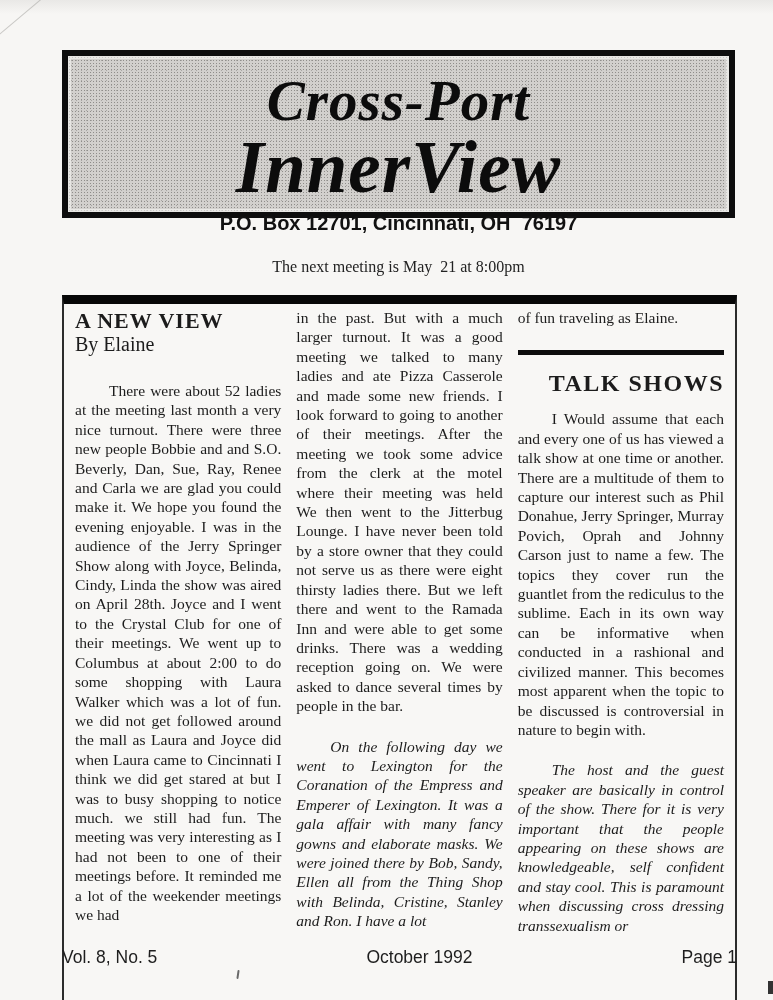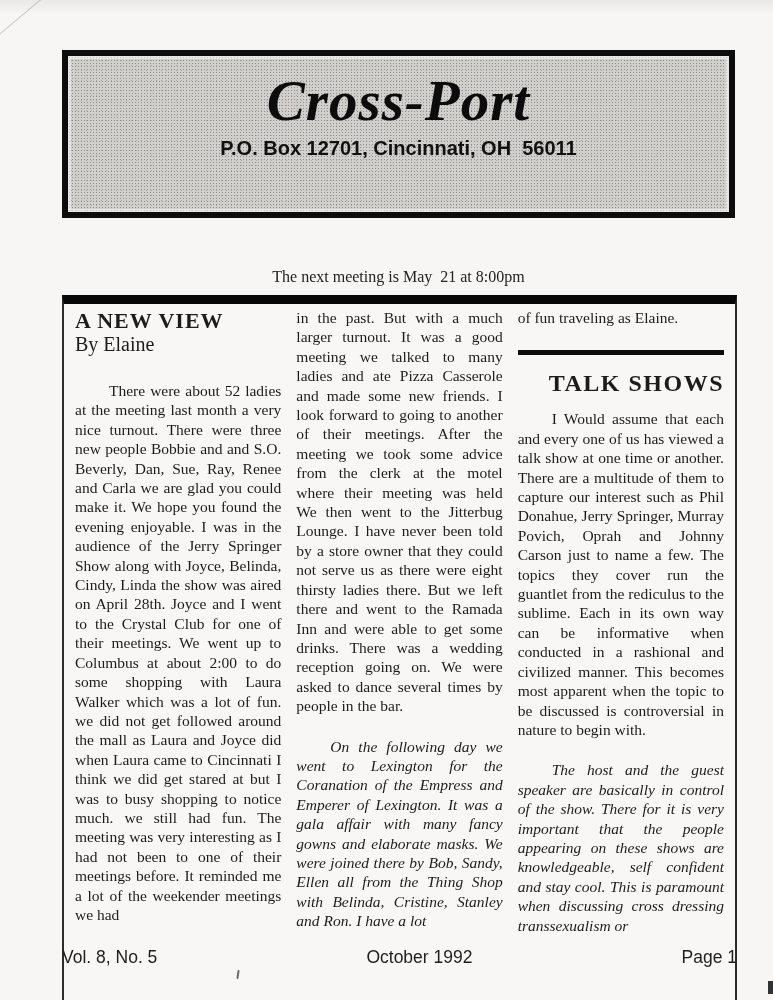--- a/index.html
+++ b/index.html
@@ -54,21 +54,21 @@
     color:#0c0c0c;
   }
   .mast-address{
     margin-top:9px;
     font-family:"Liberation Sans","DejaVu Sans",sans-serif;
     font-weight:bold;font-size:20px;line-height:1;
     color:#111;
     white-space:pre-wrap;
   }
   .notice{
-    position:absolute;top:268px;left:62px;width:673px;
+    position:absolute;top:258px;left:62px;width:673px;
     text-align:center;font-size:16px;color:#222;
     white-space:pre-wrap;
   }
   
   .content-box{
     position:absolute;left:62px;top:295px;width:675px;height:812px;
     box-sizing:border-box;
     border-top:9px solid #070707;
     border-left:2px solid #2c2c2c;
     border-right:2px solid #2c2c2c;
@@ -120,21 +120,22 @@
 </style>
 </head>
 <body>
 
 <div class="page">
 
   <div class="crease"></div>
 
   <div class="masthead">
     <div class="mast-title1">Cross-Port</div>
-    <div class="mast-address">P.O. Box 12701, Cincinnati, OH  56011</div>
+    <div class="mast-title2">InnerView</div>
+    <div class="mast-address">P.O. Box 12701, Cincinnati, OH  76197</div>
   </div>
 
   <div class="notice">The next meeting is May  21 at 8:00pm</div>
 
   <div class="content-box">
 
     <div class="col">
       <h2 class="article-title">A NEW VIEW</h2>
       <p class="byline">By Elaine</p>
       <p class="indent">There were about 52 ladies at the meeting last month a very nice turnout.  There were three new people Bobbie and and S.O. Beverly, Dan, Sue, Ray, Renee and Carla we are glad you could make it.  We hope you found the evening enjoyable.  I was in the audience of the Jerry Springer Show along with Joyce, Belinda, Cindy, Linda the show was aired on April 28th.  Joyce and I went to the Crystal Club for one of their meetings.  We went up to Columbus at about 2:00 to do some shopping with Laura Walker which was a lot of fun.  we did not get followed around the mall as Laura and Joyce did when Laura came to Cincinnati I think we did get stared at but I was to busy shopping to notice much.  we still had fun.  The meeting was very interesting as I had not been to one of their meetings before.  It reminded me a lot of the weekender meetings we had</p>

